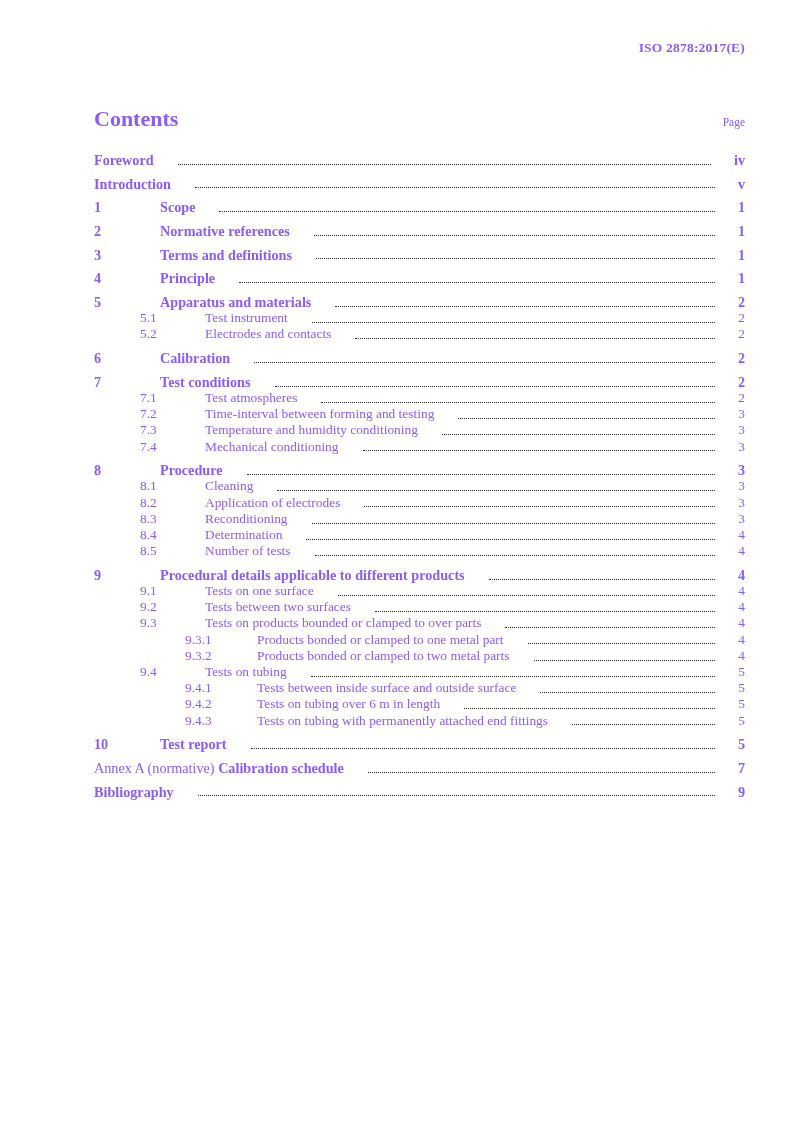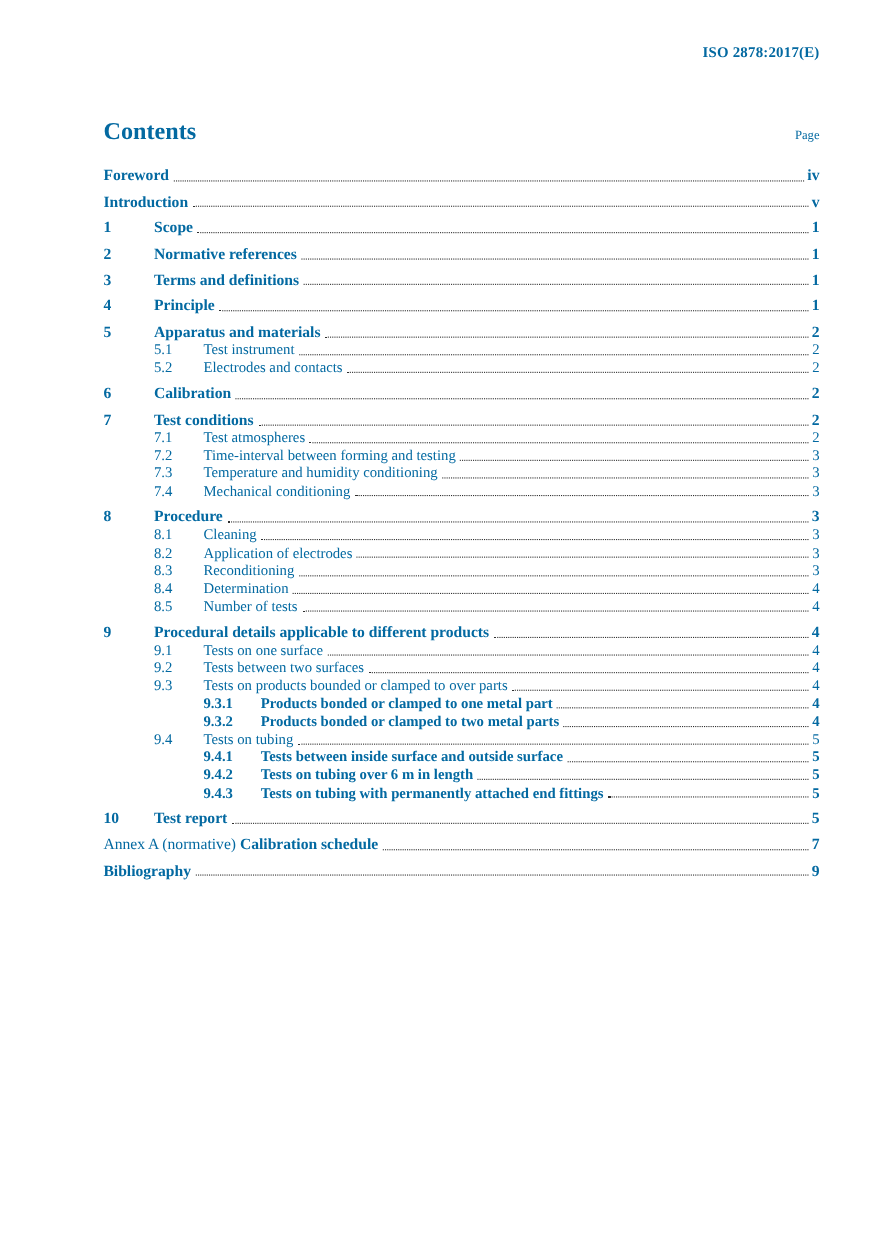--- a/index.html
+++ b/index.html
@@ -6,21 +6,21 @@
     margin: 0;
     padding: 0;
     background: #ffffff;
   }
   .page {
     position: relative;
     width: 793px;
     height: 814px;
     background: #ffffff;
     font-family: "Liberation Serif", serif;
-    color: #0369a1;
+    color: #8b5cf6;
     box-sizing: border-box;
     overflow: hidden;
   }
   .doc-ref {
     position: absolute;
     top: 40px;
     right: 48px;
     font-size: 13.5px;
     font-weight: bold;
     letter-spacing: 0.2px;
@@ -48,35 +48,36 @@
   .toc {
     width: 100%;
   }
   .row {
     display: flex;
     align-items: flex-end;
     font-size: 13.4px;
     height: 16.2px;
     line-height: 16.2px;
     white-space: nowrap;
+    gap: 20px;
   }
   .row.bold {
     font-weight: bold;
     font-size: 14.2px;
   }
   .row.spaced {
     margin-top: 7.5px;
   }
   .row .num {
     flex: 0 0 auto;
   }
   .row.l0 .num { width: 46px; }
   .row.l1 { padding-left: 46px; }
   .row.l1 .num { width: 45px; }
-  .row.l2 { padding-left: 91px; font-weight: bold; }
+  .row.l2 { padding-left: 91px; }
   .row.l2 .num { width: 52px; }
   .row .ttl {
     flex: 0 0 auto;
   }
   .row .dots {
     flex: 1 1 auto;
     min-width: 12px;
     border-bottom: 1.6px dotted #2e2e2e;
     margin: 0 3px 3.5px 4px;
   }

